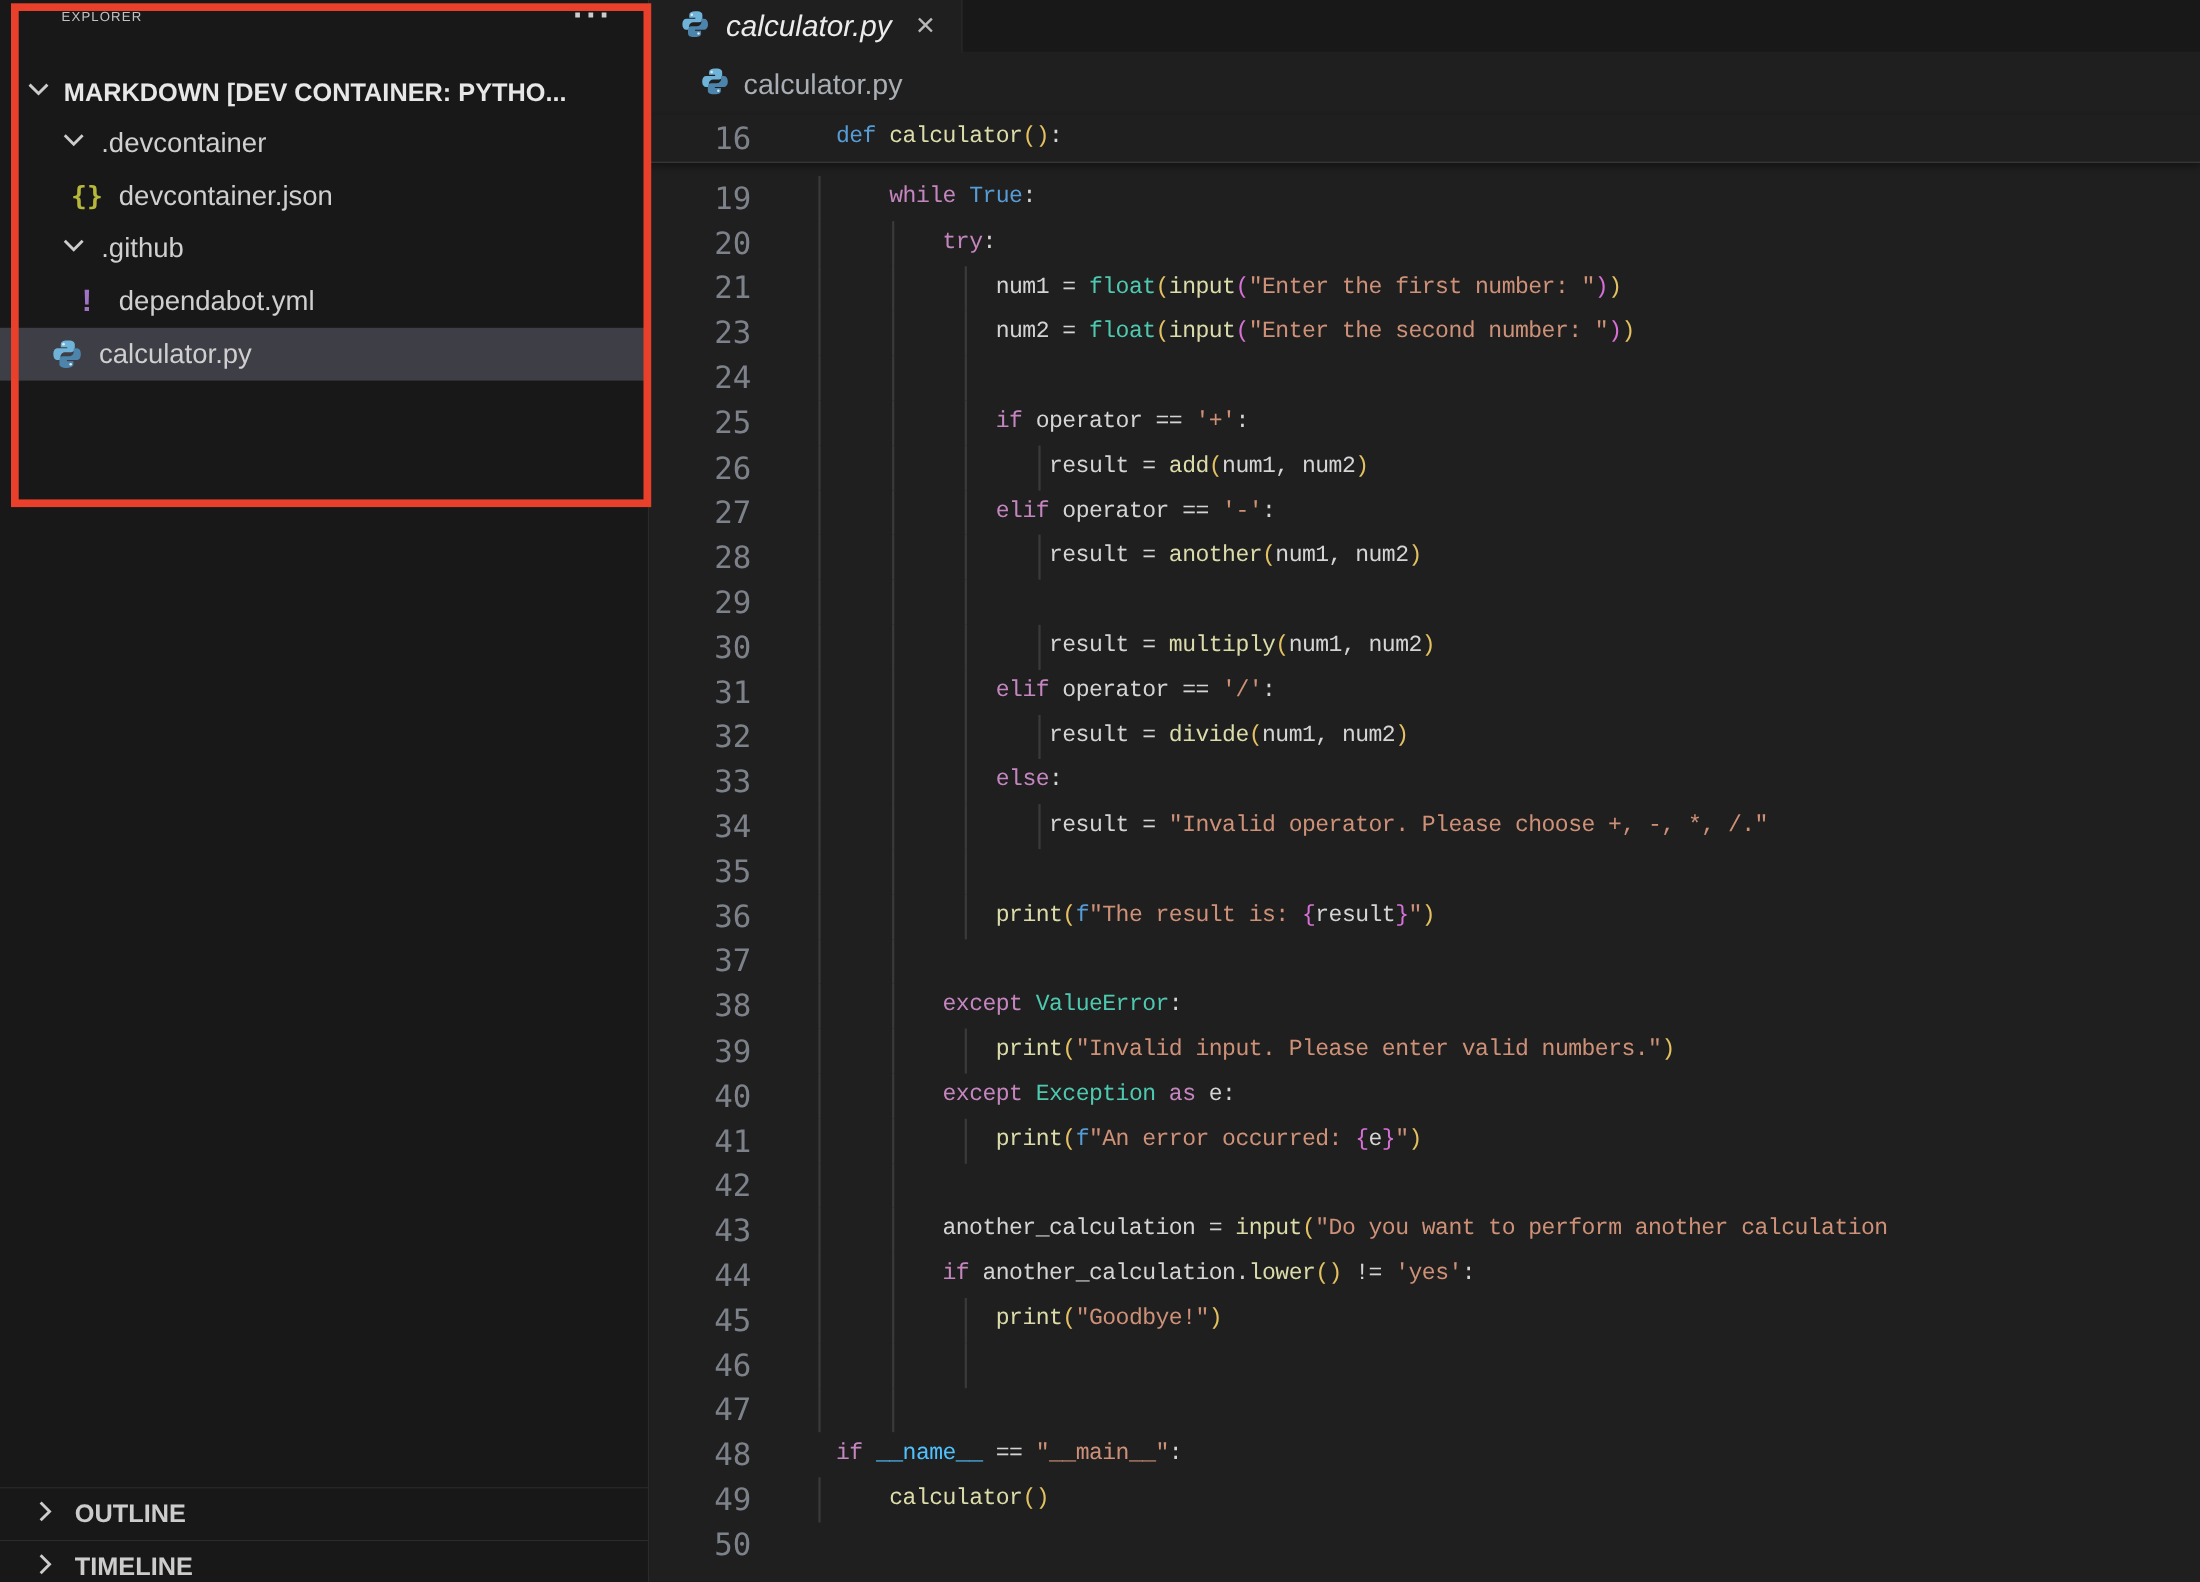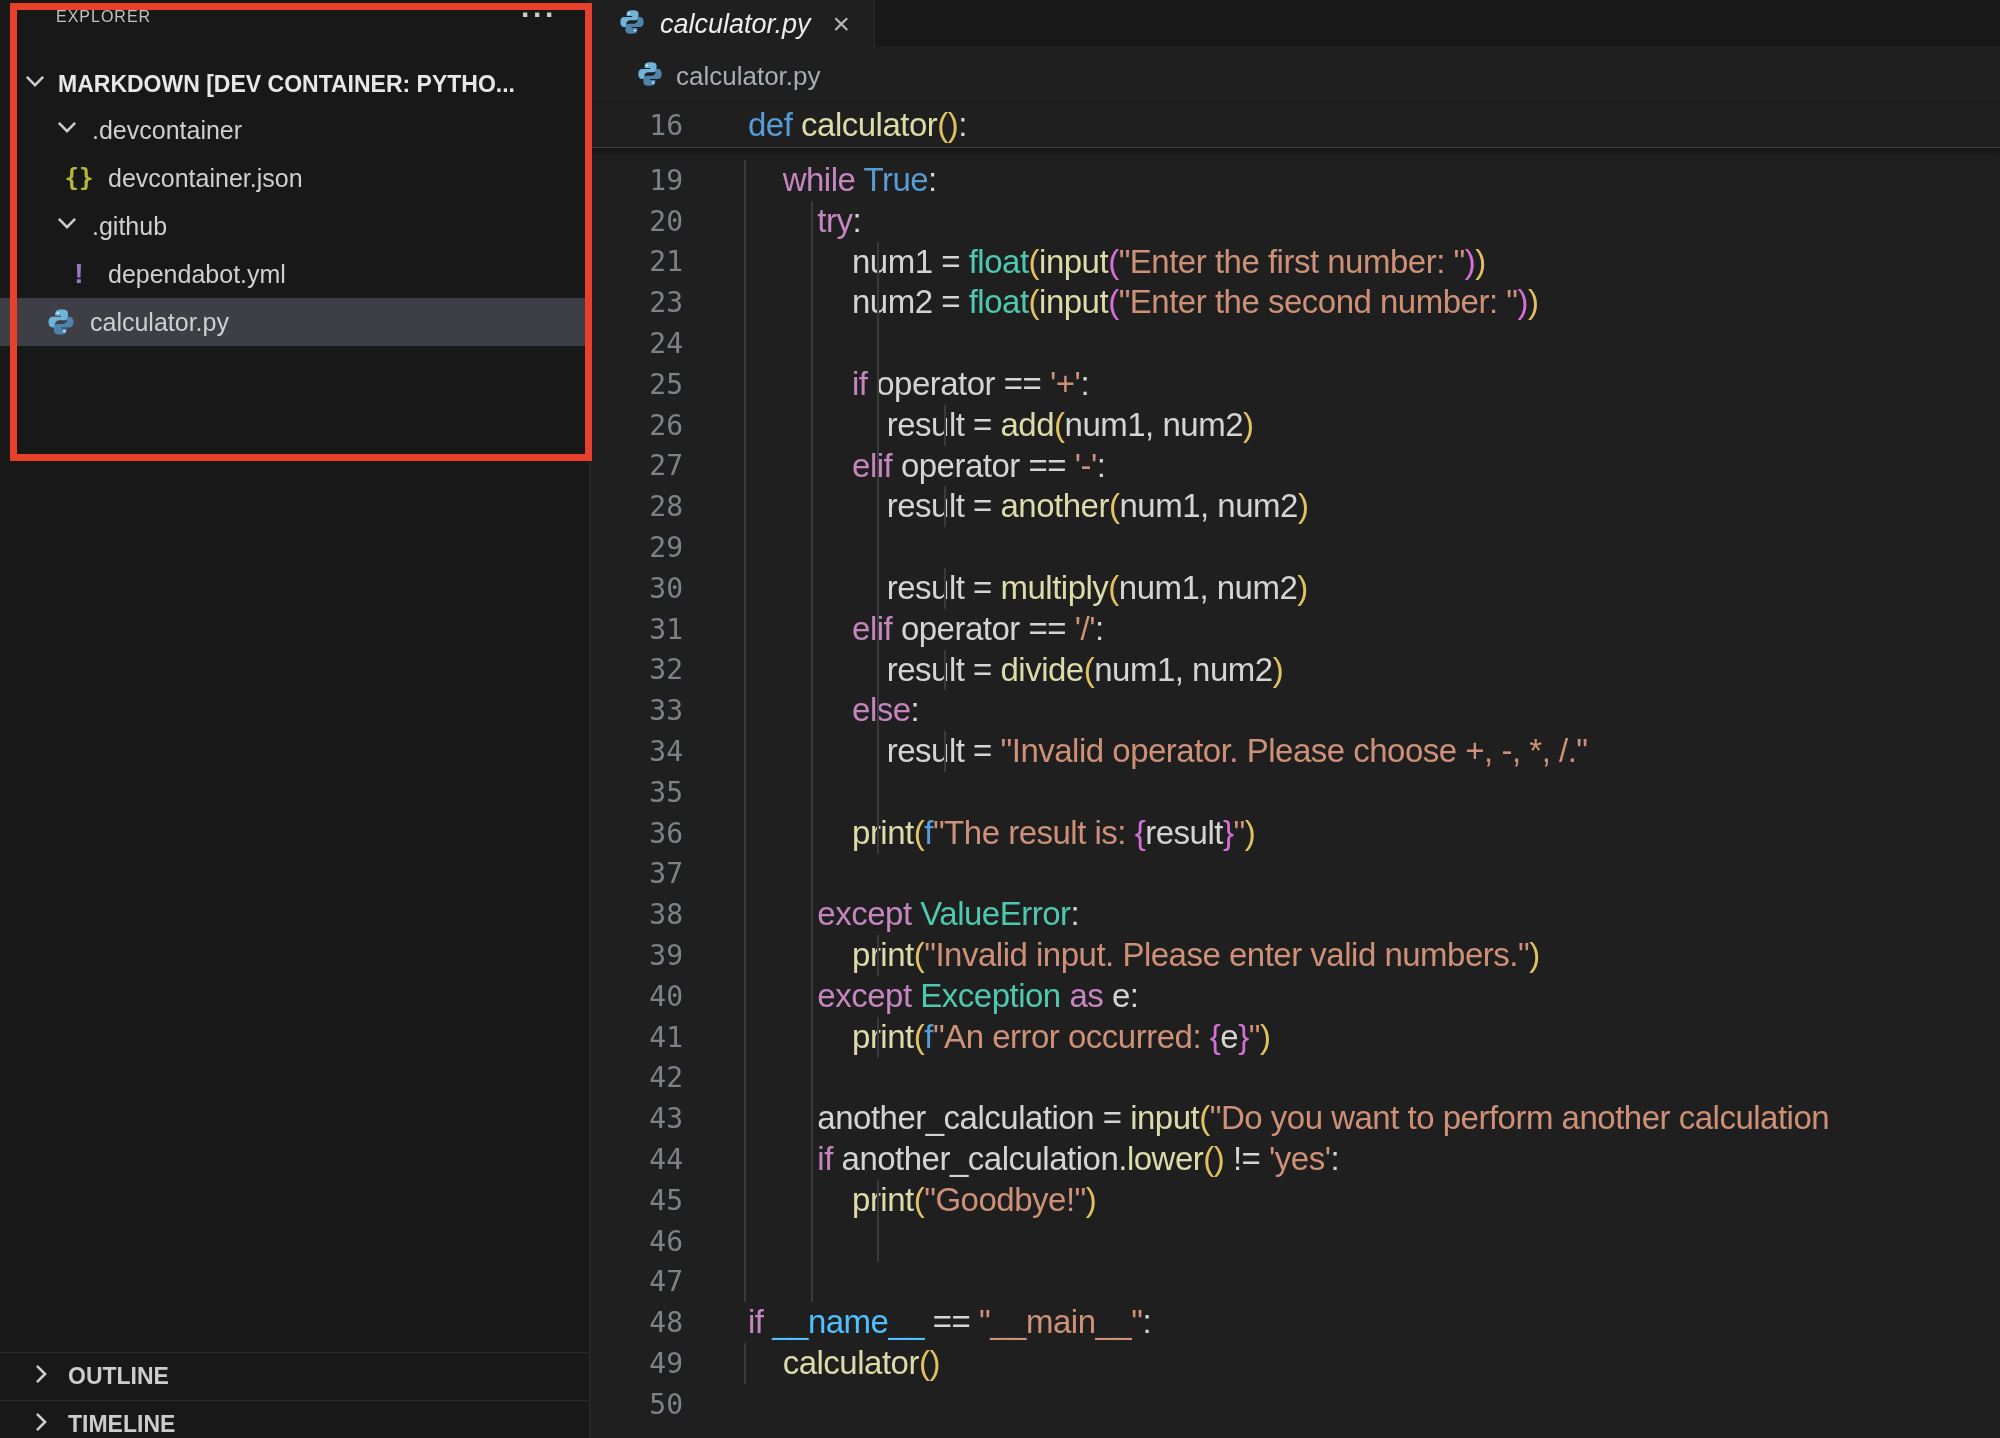--- a/index.html
+++ b/index.html
@@ -4,21 +4,21 @@
 <style>
   * { margin:0; padding:0; box-sizing:border-box; }
   html,body { width:2000px; height:1438px; overflow:hidden; background:#1f1f1f;
               font-family:"Liberation Sans", sans-serif; }
   #stage { position:relative; width:2000px; height:1438px; display:flex; }
 
   
   #sidebar { position:relative; width:590px; height:100%; background:#181818;
              border-right:1px solid #2b2b2b; flex:0 0 auto; }
   .sb-header { position:absolute; top:0; left:0; right:0; height:40px; }
-  .sb-title { position:absolute; left:56px; top:8px; font-size:16px; letter-spacing:1px;
+  .sb-title { position:absolute; left:56px; top:8px; font-size:12px; letter-spacing:1px;
               color:#c2c2c2; font-weight:500;text-align:center; }
   .sb-actions { position:absolute; right:32px; top:0px; color:#cccccc; font-size:30px;
                 font-weight:bold; letter-spacing:2px; cursor:pointer; line-height:30px;}
   .sb-section { position:absolute; top:62px; left:0; right:0; height:44px; display:flex;
                 align-items:center; color:#e7e7e7; font-weight:bold; font-size:23px; }
   .sb-section .chev { margin-left:22px; margin-right:10px; }
   .sb-section .lbl { white-space:nowrap; overflow:hidden; }
   #tree { position:absolute; top:106px; left:0; right:0; }
   .tree-row { height:48px; display:flex; align-items:center; color:#cfcfcf; font-size:25px;
               cursor:pointer; white-space:nowrap; }
@@ -38,22 +38,22 @@
          border-right:1px solid #2a2a2a; padding:0 24px 0 28px; cursor:pointer; }
   #tab .tab-label { font-style:italic; font-size:27px; color:#ececec; margin-left:14px; }
   #tab .tab-close { margin-left:22px; color:#b8b8b8; font-size:30px; line-height:30px; cursor:pointer; }
   #breadcrumb { height:56px; display:flex; align-items:center; padding-left:46px; }
   #breadcrumb .bc-label { font-size:26px; color:#a9aeb4; margin-left:12px; cursor:pointer; }
 
   
   .code-row { position:relative; height:40.8px; display:flex; align-items:center; }
   .gutter { flex:0 0 93px; width:93px; text-align:right; color:#7d828a;
             font-family:"DejaVu Sans Mono",monospace; font-size:28px; }
-  .code-row pre { margin:4px; padding-left:61px; font-family:Liberation Sans, sans-serif;
-                  font-size:33px; letter-spacing:-0.5px; line-height:40.8px; color:#d4d4d4; }
+  .code-row pre { margin:16px; padding-left:61px; font-family:Liberation Mono, monospace;
+                  font-size:21px; letter-spacing:-0.5px; line-height:40.8px; color:#d4d4d4; }
   .guide { position:absolute; top:0; bottom:0; width:2px; background:#3a3a3a; }
   #sticky { position:relative; height:44px; background:#1f1f1f; border-bottom:1px solid #3c3c3c;
             box-shadow:0 4px 6px rgba(0,0,0,.35); z-index:3; display:flex; align-items:center; }
   #hidden-sliver { height:12px; overflow:hidden; position:relative; }
   #hidden-sliver .gutter { margin-top:-30px; }
 
   .tk-kw   { color:#c586c0; }
   .tk-kw2  { color:#569cd6; }
   .tk-type { color:#4ec9b0; }
   .tk-fn   { color:#dcdcaa; }

